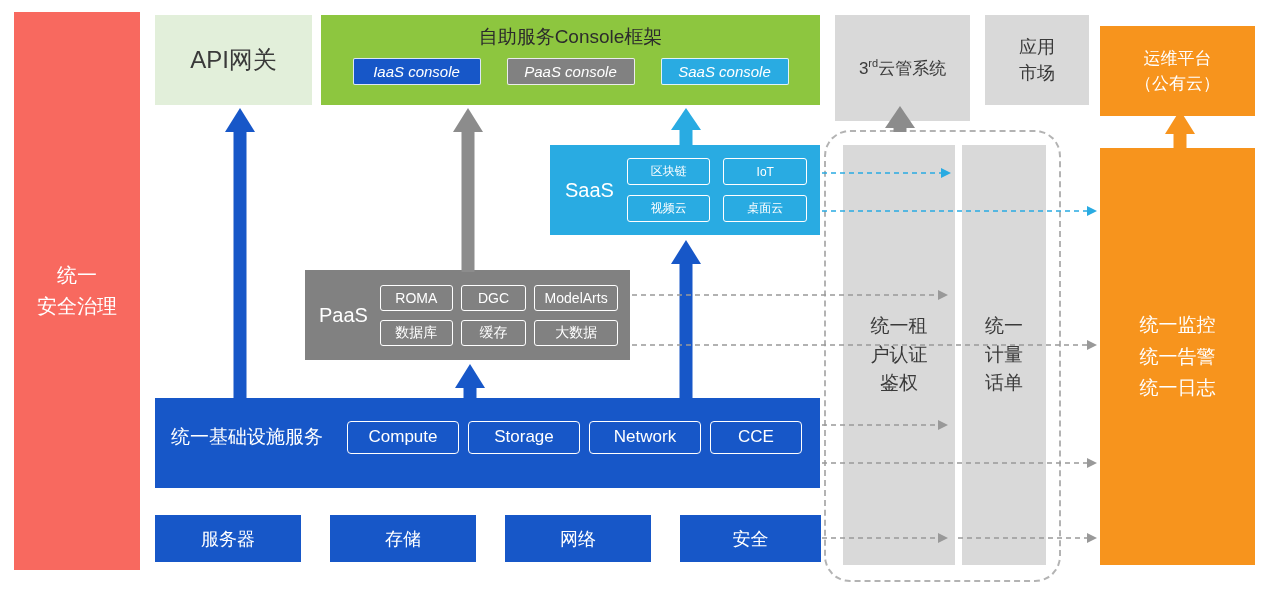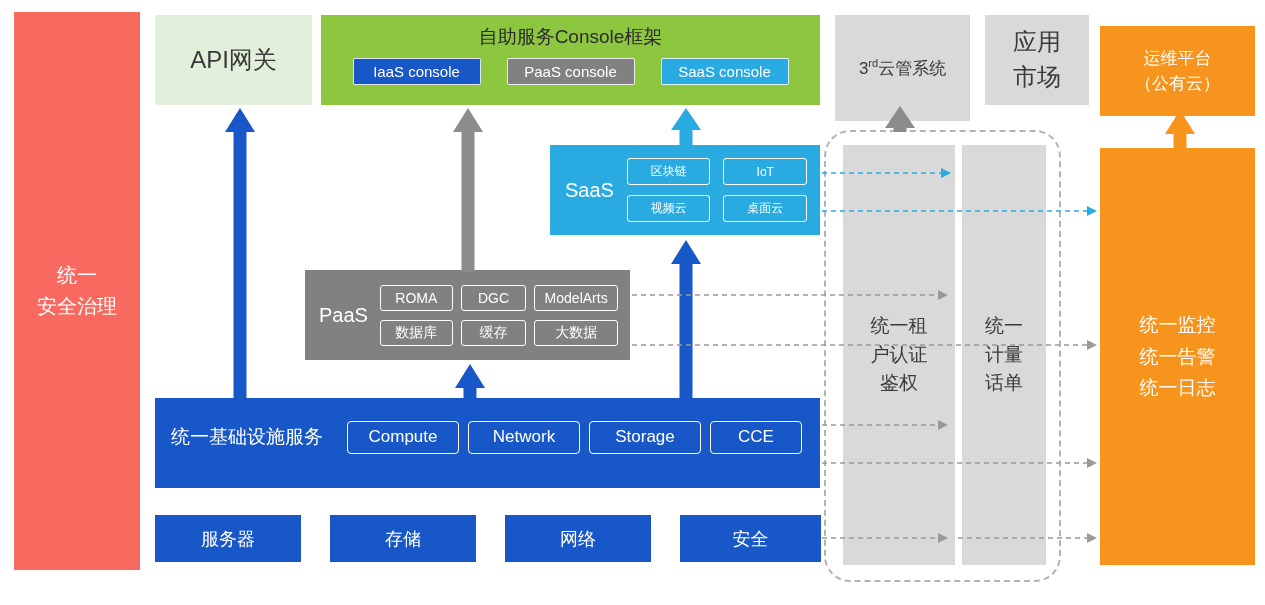--- a/index.html
+++ b/index.html
@@ -9,27 +9,27 @@
   .center { display:flex; align-items:center; justify-content:center; text-align:center; }
   .pre { white-space:pre-line; }
   .white { color:#fff; }
   .darktext { color:var(--text-dark); }
 
   .security-bar { left:14px; top:12px; width:126px; height:558px; background:var(--red); font-size:20px; line-height:1.55; }
   .api-gateway { left:155px; top:15px; width:157px; height:90px; background:var(--light-green); font-size:24px; }
   .console-frame { left:321px; top:15px; width:499px; height:90px; background:var(--green); display:flex; flex-direction:column; align-items:center; }
   .console-title { margin-top:9px; font-size:19px; color:#2c2c2c; }
   .console-row { display:flex; gap:26px; margin-top:8px; }
-  .console-chip { width:128px; height:27px; font-size:15px; color:#fff; border:1px solid rgba(255,255,255,.85); border-radius:2px; }
+  .console-chip { width:128px; height:27px; font-size:15px; color:#fff; border:1px solid rgba(255,255,255,.85); border-radius:2px;font-style:italic; }
   .chip-iaas { background:var(--blue); }
   .chip-paas { background:var(--gray); }
   .chip-saas { background:var(--cyan); }
   .third-box { left:835px; top:15px; width:135px; height:106px; background:var(--light-gray); font-size:17px; }
   sup { font-size:11px; }
-  .app-market { left:985px; top:15px; width:104px; height:90px; background:var(--light-gray); font-size:24px; line-height:1.45; }
+  .app-market { left:985px; top:15px; width:104px; height:90px; background:var(--light-gray); font-size:18px; line-height:1.45; }
   .om-platform { left:1100px; top:26px; width:155px; height:90px; background:var(--orange); font-size:17px; line-height:1.5; }
 
   .saas-box { left:550px; top:145px; width:270px; height:90px; background:var(--cyan); display:flex; align-items:center; padding:0 13px 0 15px; gap:13px; }
   .group-label { color:#fff; font-size:20px; }
   .saas-grid { flex:1; display:grid; grid-template-columns:1fr 1fr; gap:10px 13px; }
   .pill { border:1.5px solid #fff; border-radius:3px; color:#fff; height:27px; font-size:12px; display:flex; align-items:center; justify-content:center; }
 
   .paas-box { left:305px; top:270px; width:325px; height:90px; background:var(--gray); display:flex; align-items:center; padding:0 12px 0 14px; gap:12px; }
   .paas-grid { flex:1; display:grid; grid-template-columns:1fr 0.9fr 1.15fr; gap:9px 8px; }
   .paas-grid .pill { height:26px; font-size:14px; }
@@ -121,22 +121,22 @@
       <div class="pill">数据库</div>
       <div class="pill">缓存</div>
       <div class="pill">大数据</div>
     </div>
   </div>
 
   <div class="abs infra-box">
     <span class="infra-label">统一基础设施服务</span>
     <div class="infra-row">
       <div class="pill infra-pill">Compute</div>
+      <div class="pill infra-pill">Storage</div>
       <div class="pill infra-pill">Network</div>
-      <div class="pill infra-pill">Storage</div>
       <div class="pill infra-pill cce">CCE</div>
     </div>
   </div>
 
   <div class="abs center res-box res-1 white">服务器</div>
   <div class="abs center res-box res-2 white">存储</div>
   <div class="abs center res-box res-3 white">网络</div>
   <div class="abs center res-box res-4 white">安全</div>
 
   <div class="abs dashed-frame"></div>

